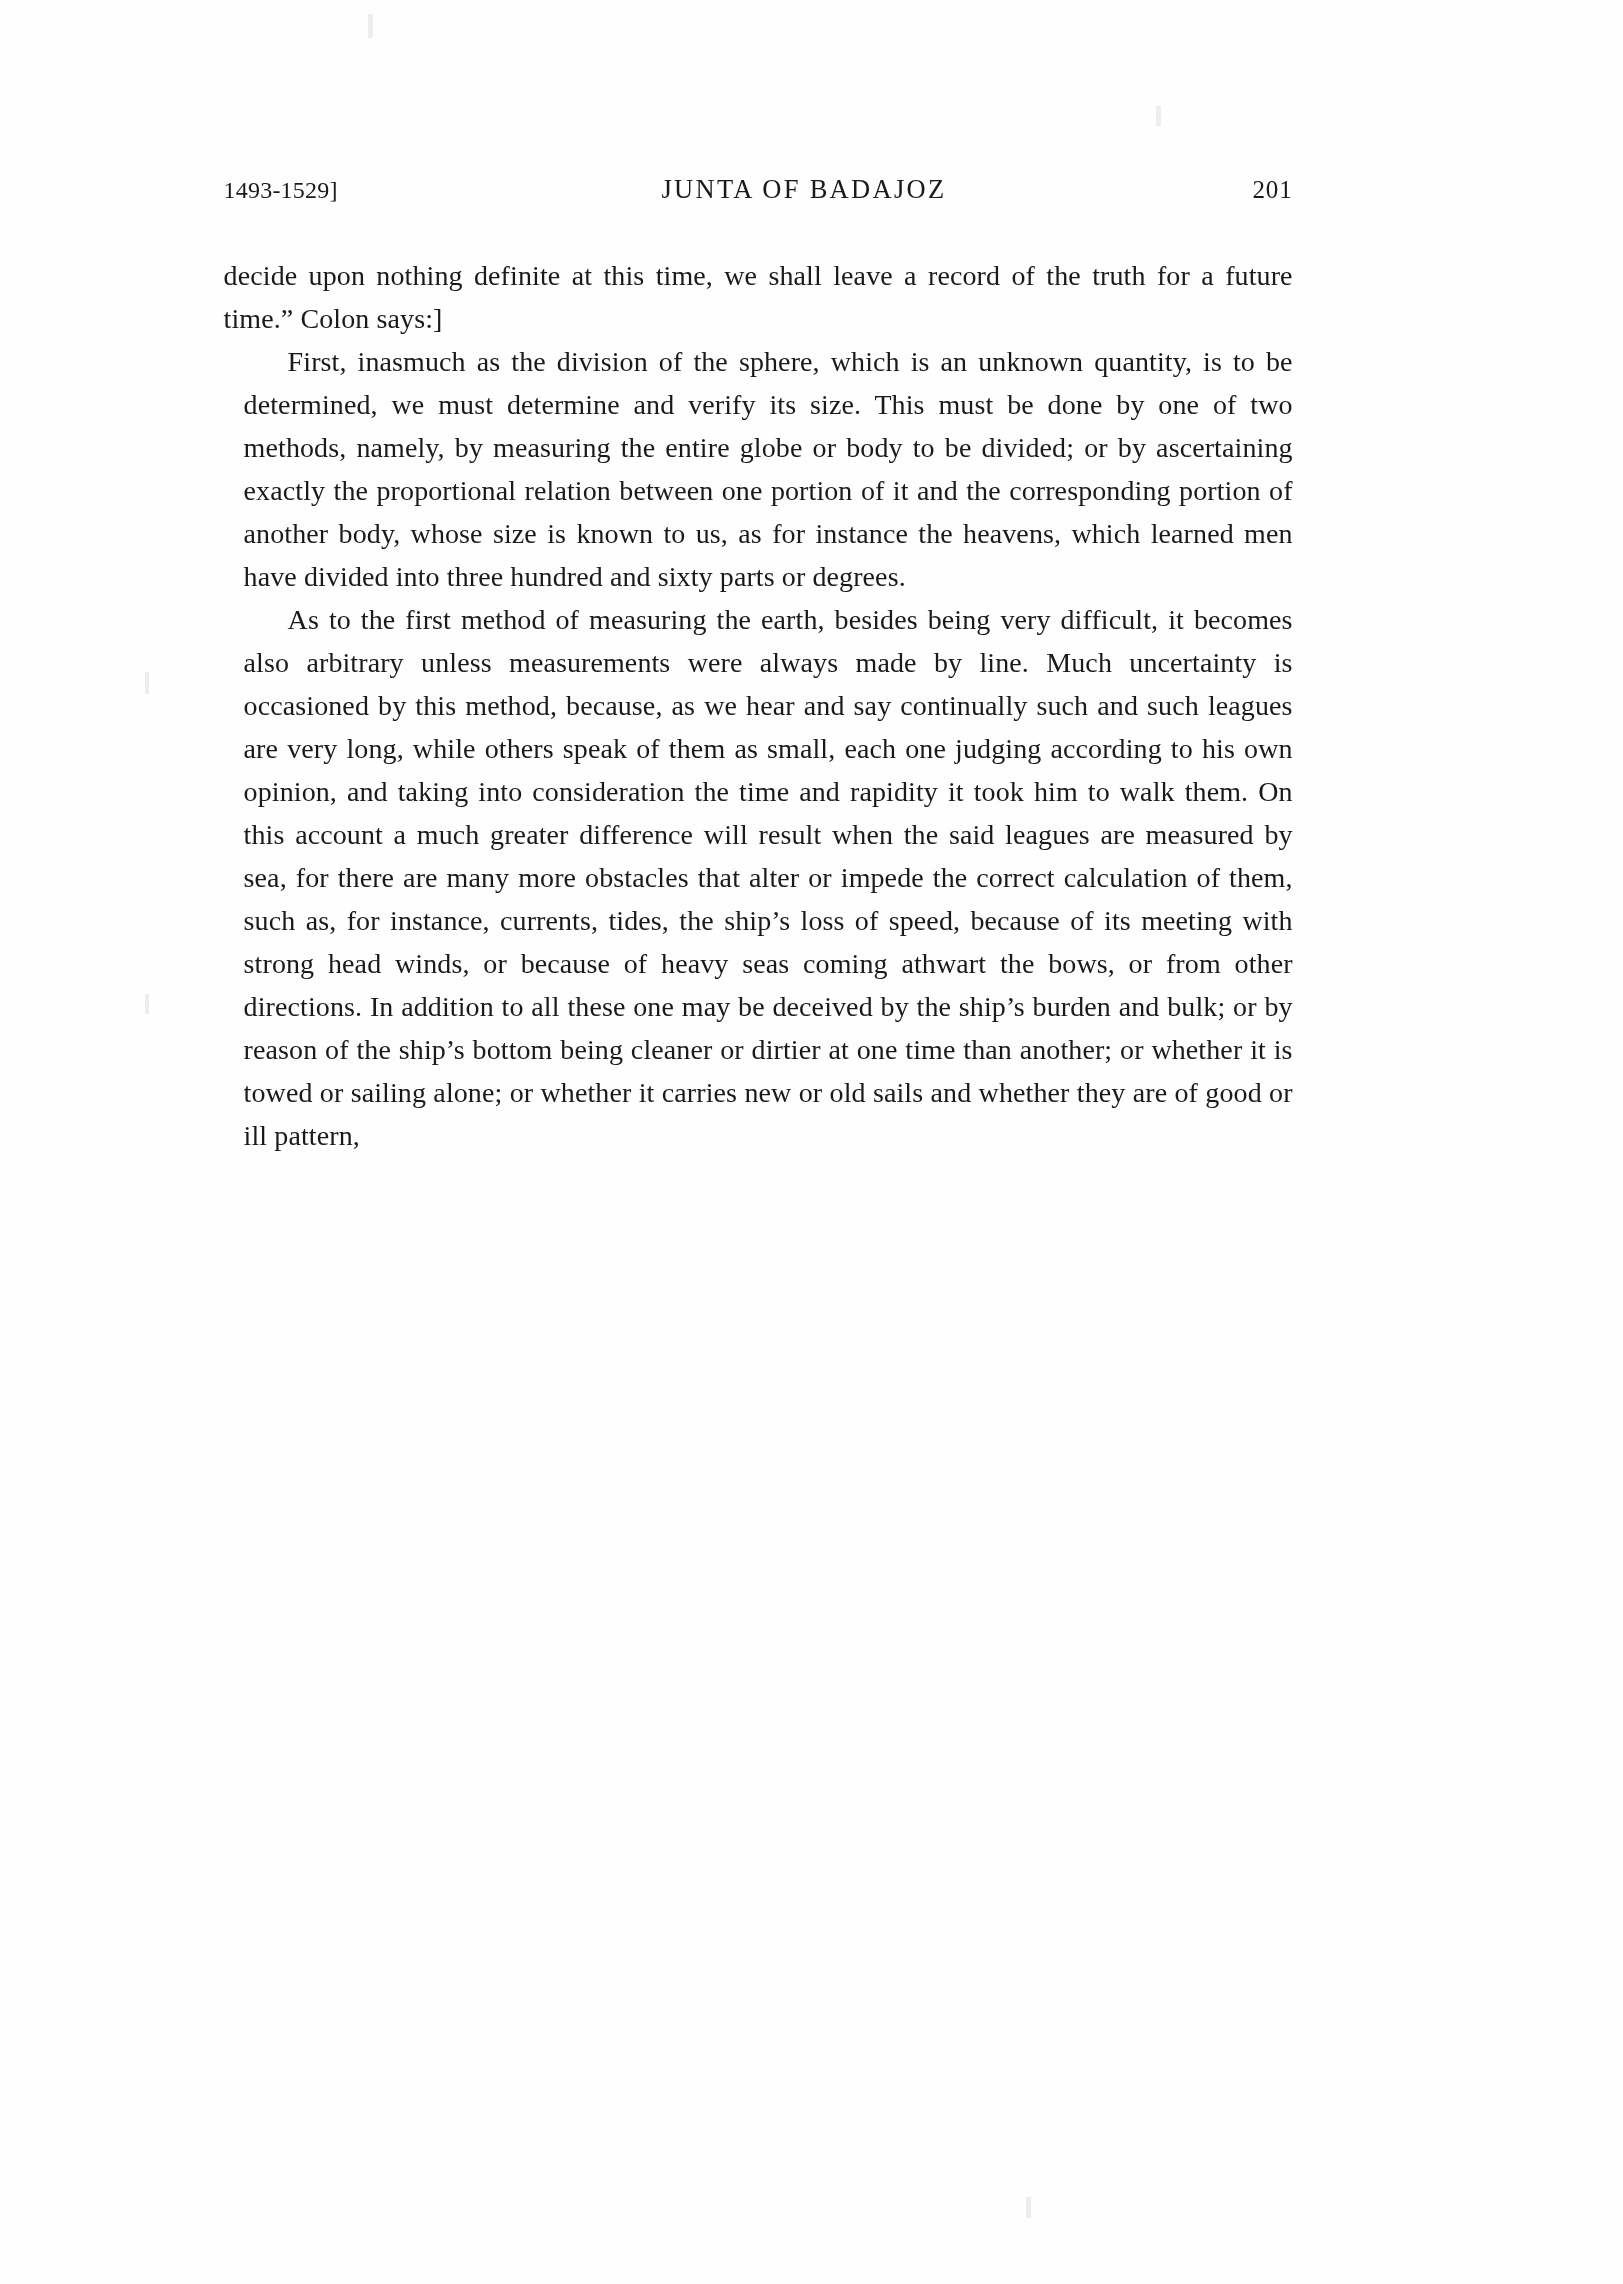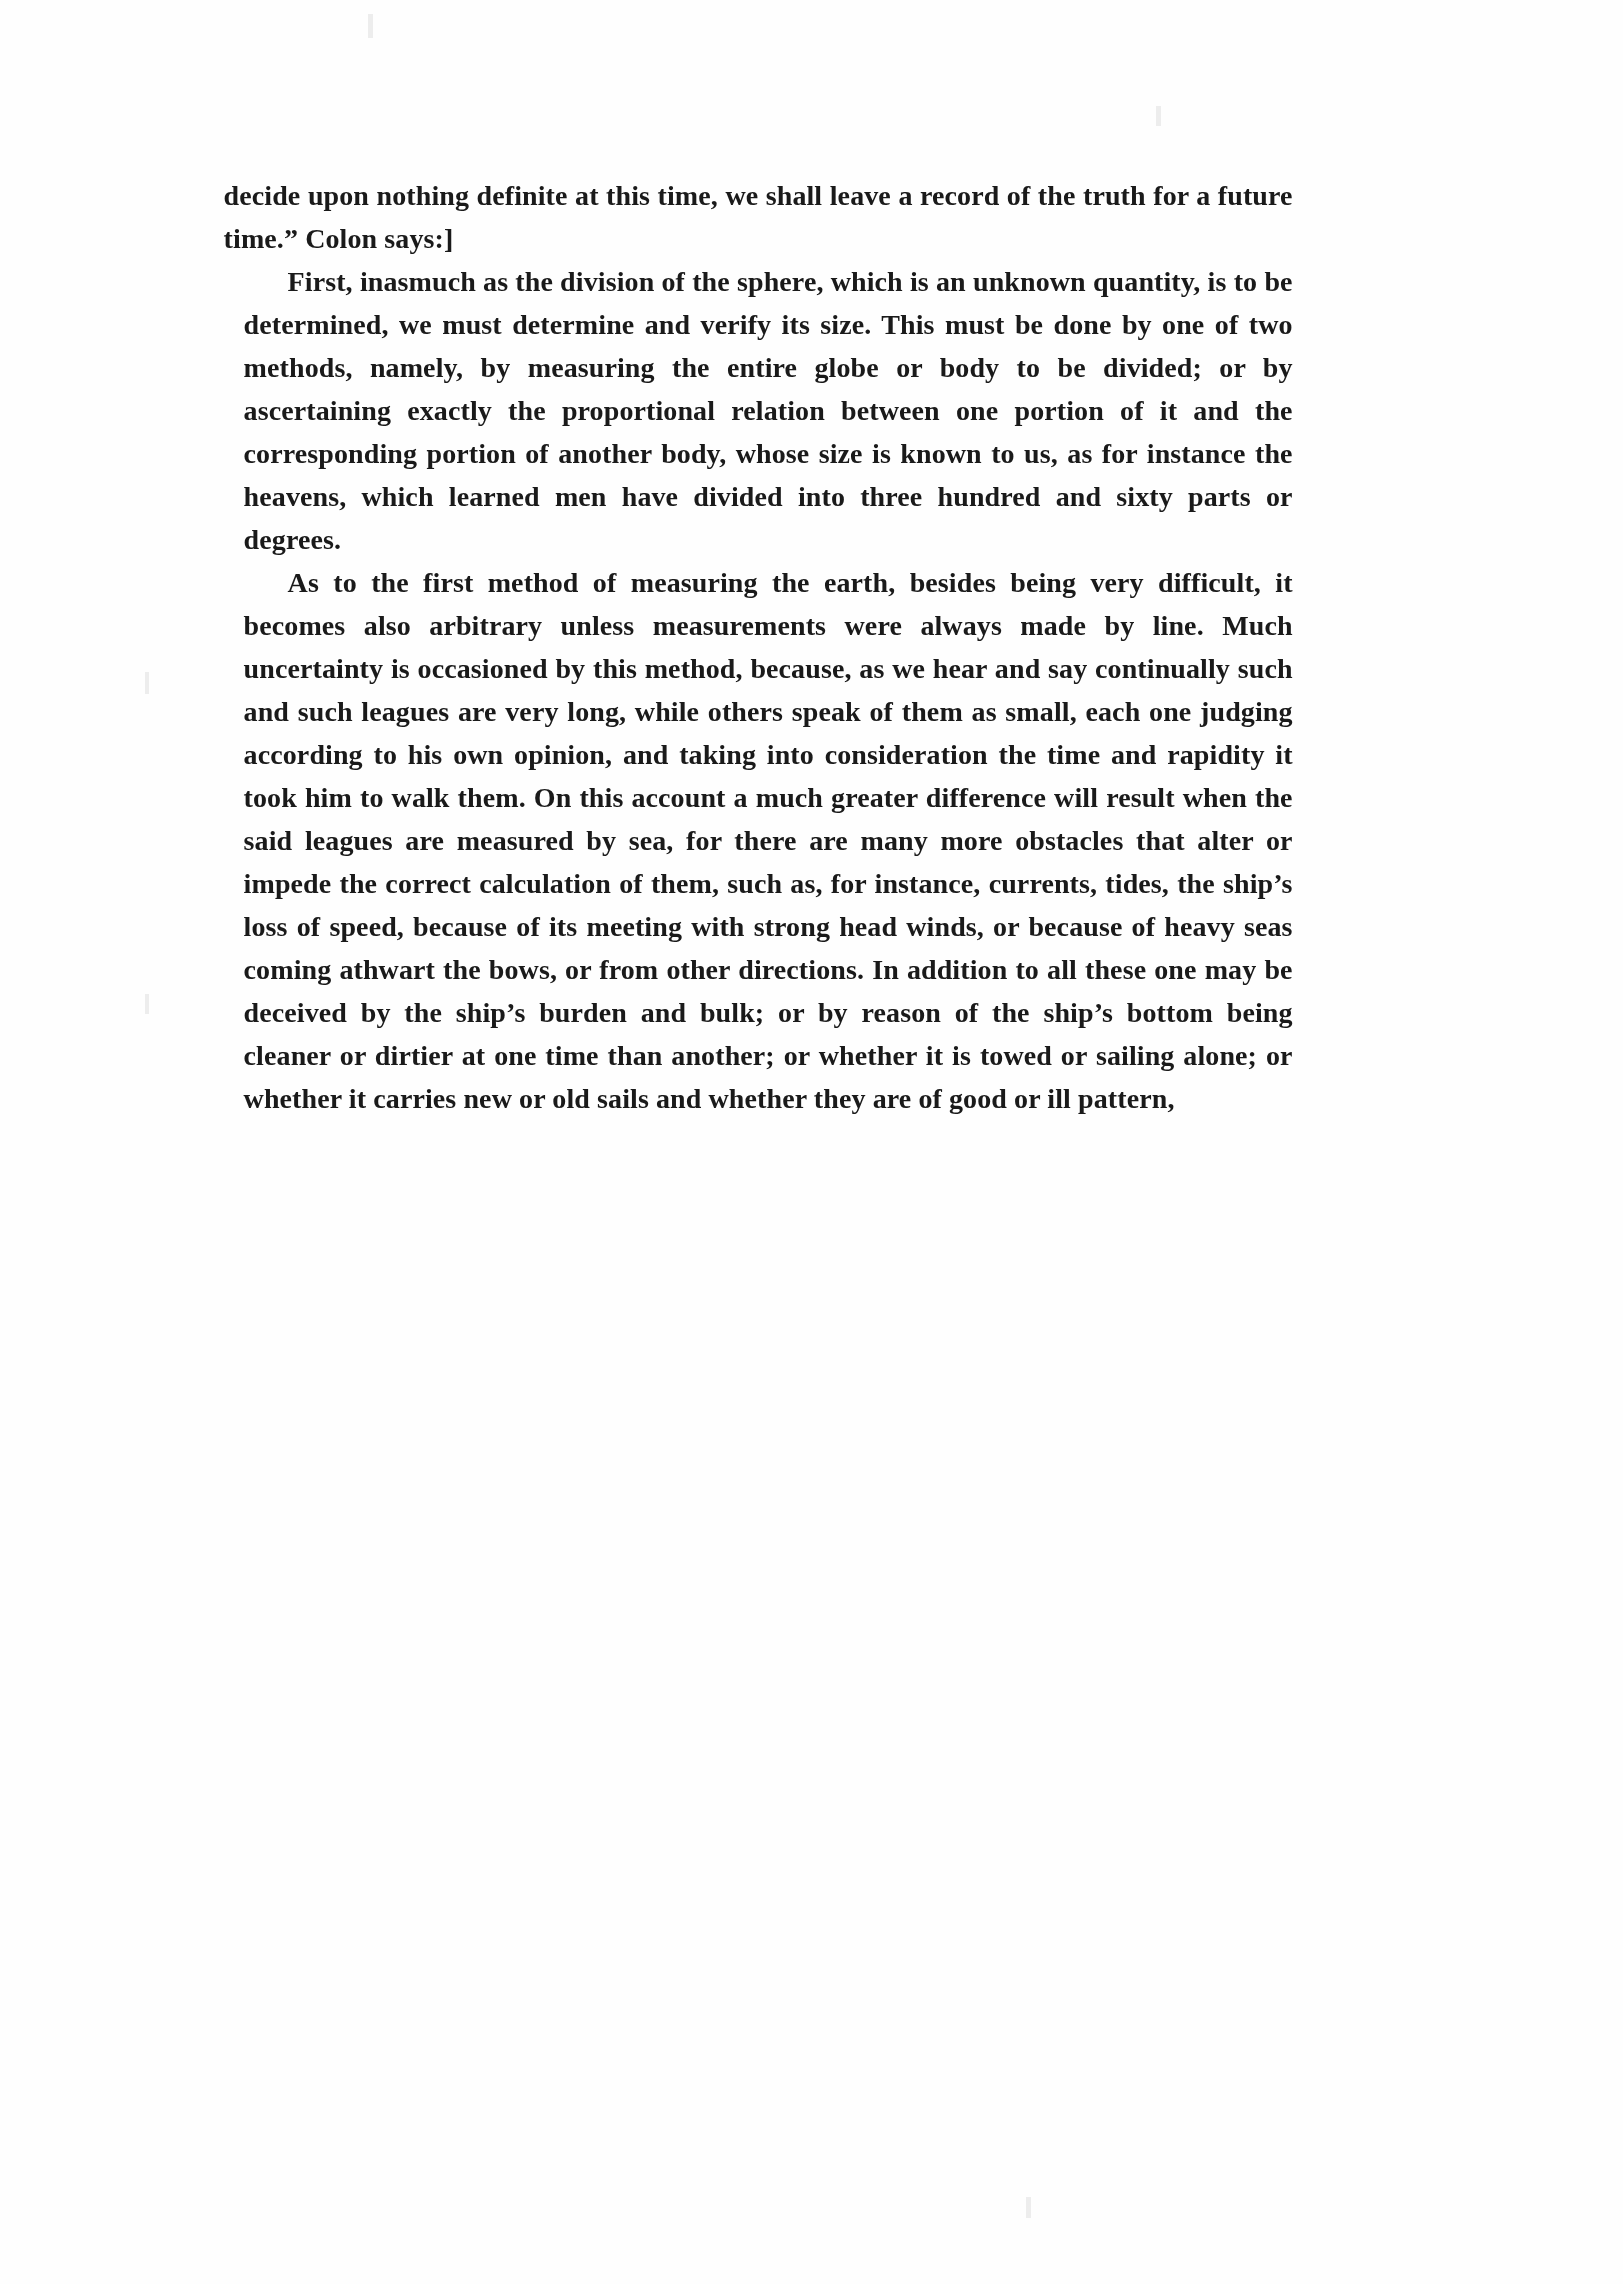--- a/index.html
+++ b/index.html
@@ -56,21 +56,20 @@
     width: 1069px;
     margin-left: 4.6px;
   }
   p {
     margin: 0;
     font-size: 28px;
     line-height: 43px;
     text-align: justify;
     text-justify: inter-word;
     letter-spacing: 0.1px;
-    font-weight: bold;
   }
   p.indent {
     text-indent: 44px;
     margin-left: 20px;
   }
   .smear {
     position: absolute;
     background: #dedede;
     opacity: 0.55;
   }
@@ -81,20 +80,25 @@
 <div class="page">
 
   <div class="smear" style="left:368px; top:13.7px; width:4.6px; height:24px;"></div>
   <div class="smear" style="left:1156px; top:106px; width:4.6px; height:20px;"></div>
   <div class="smear" style="left:145px; top:672px; width:4.1px; height:22px;"></div>
   <div class="smear" style="left:145px; top:994px; width:4.1px; height:20px;"></div>
   <div class="smear" style="left:1026px; top:2197px; width:4.6px; height:21px;"></div>
 
   <div class="text-column">
 
+    <div class="running-head">
+      <div class="rh-left">1493-1529]</div>
+      <div class="rh-center">JUNTA OF BADAJOZ</div>
+      <div class="rh-right">201</div>
+    </div>
 
     <div class="body-text">
       <p>decide upon nothing definite at this time, we shall leave a record of the truth for a future time.” Colon says:]</p>
       <p class="indent">First, inasmuch as the division of the sphere, which is an unknown quantity, is to be determined, we must determine and verify its size. This must be done by one of two methods, namely, by measuring the entire globe or body to be divided; or by ascertaining exactly the proportional relation between one portion of it and the corresponding portion of another body, whose size is known to us, as for instance the heavens, which learned men have divided into three hundred and sixty parts or degrees.</p>
       <p class="indent">As to the first method of measuring the earth, besides being very difficult, it becomes also arbitrary unless measurements were always made by line. Much uncertainty is occasioned by this method, because, as we hear and say continually such and such leagues are very long, while others speak of them as small, each one judging according to his own opinion, and taking into consideration the time and rapidity it took him to walk them. On this account a much greater difference will result when the said leagues are measured by sea, for there are many more obstacles that alter or impede the correct calculation of them, such as, for instance, currents, tides, the ship’s loss of speed, because of its meeting with strong head winds, or because of heavy seas coming athwart the bows, or from other directions. In addition to all these one may be deceived by the ship’s burden and bulk; or by reason of the ship’s bottom being cleaner or dirtier at one time than another; or whether it is towed or sailing alone; or whether it carries new or old sails and whether they are of good or ill pattern,</p>
     </div>
 
   </div>
 </div>
 

